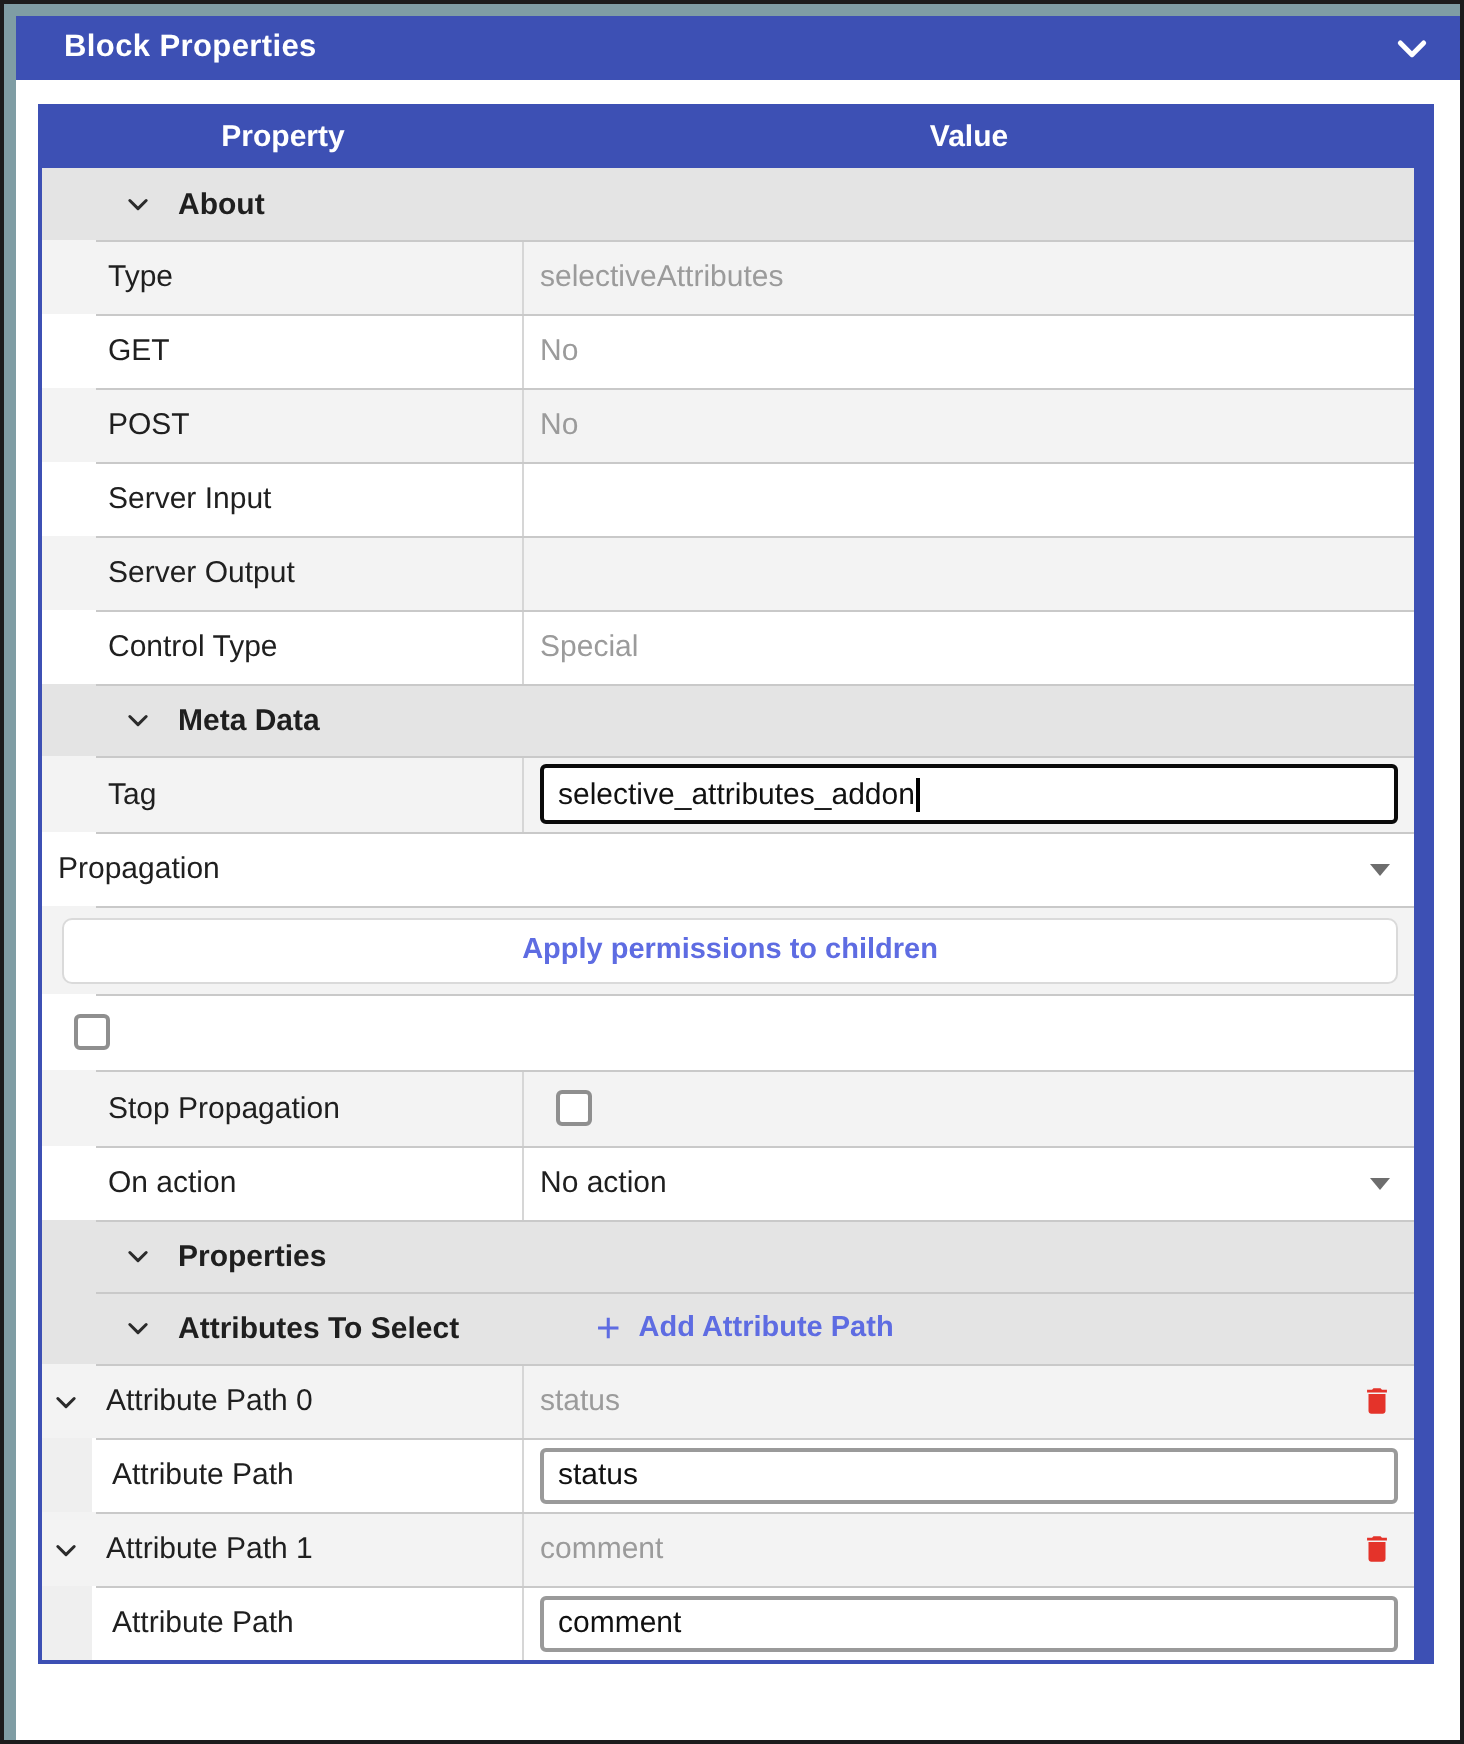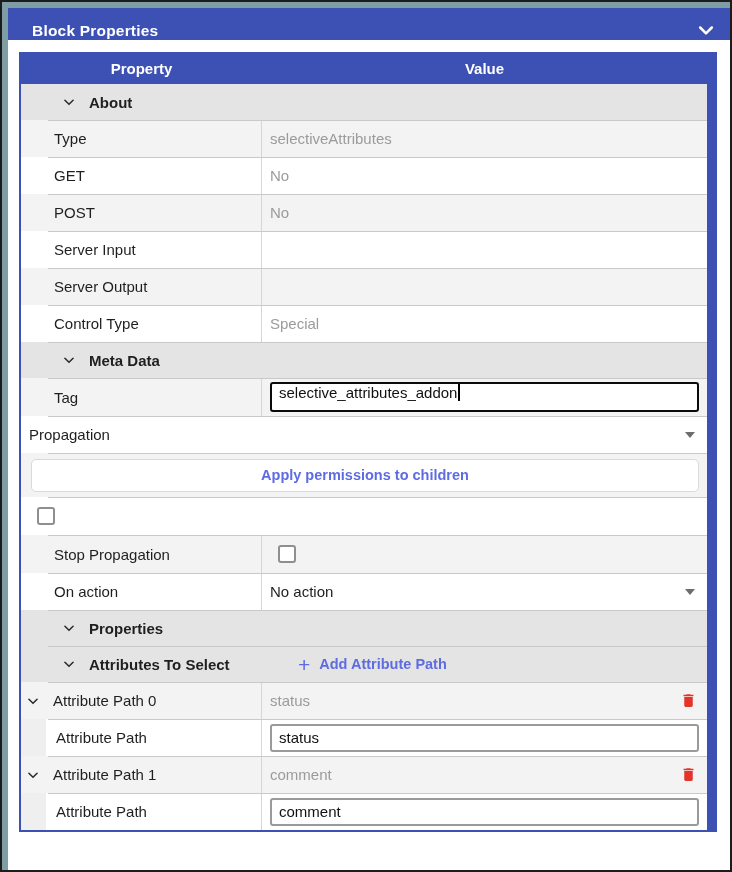--- a/index.html
+++ b/index.html
@@ -7,21 +7,21 @@
     --link:#5e6ce2;
     --danger:#e4332a;
     --teal:#7f9da4;
   }
   html,body{margin:0;padding:0;background:#fff;}
   body{font-family:"Liberation Sans", sans-serif;}
   .frame{position:relative;width:732px;height:872px;box-sizing:border-box;
          border:2px solid #1c1c1c;background:#fff;overflow:hidden;}
   .inner{height:100%;box-sizing:border-box;border-top:6px solid var(--teal);
          border-left:6px solid var(--teal);background:#fff;}
-  .titlebar{height:32px;background:var(--accent);display:flex;align-items:flex-end;
+  .titlebar{height:32px;background:var(--accent);display:flex;align-items:center;
             padding:0 14px 0 24px;cursor:pointer;}
   .titlebar .t{color:#fff;font-size:15.5px;font-weight:700;letter-spacing:.2px;}
   .titlebar .hchev{margin-left:auto;display:flex;align-items:center;}
   .table{margin:12px 0 0 11px;width:698px;box-sizing:border-box;
          border-left:2px solid var(--accent);border-right:10px solid var(--accent);
          border-bottom:2px solid var(--accent);background:#f0abfc;}
   .thead{display:flex;height:32px;background:var(--accent);color:#fff;
          font-weight:700;font-size:15px;}
   .th1{width:241px;display:flex;align-items:center;justify-content:center;}
   .th2{flex:1;display:flex;align-items:center;justify-content:center;}
@@ -45,21 +45,21 @@
   .c1.subpad{padding-left:35px;}
   .vd .c1,.vd .c1t{border-right:1px solid #d6d6d6;}
   .c2{flex:1;display:flex;align-items:center;padding-left:8px;height:100%;min-width:0;}
   .gray{color:#9b9b9b;}
 
   .chev{width:15px;height:15px;margin:0 13px 0 4px;display:flex;align-items:center;
         justify-content:center;flex:none;cursor:pointer;}
 
   .fake-input{box-sizing:border-box;flex:1;margin-right:8px;height:30px;
               border:2px solid #0a0a0a;border-radius:3px;background:#fff;
-              display:flex;align-items:flex-start;padding:0 7px;font-size:15px;color:#111;
+              display:flex;align-items:center;padding:0 7px;font-size:15px;color:#111;
               cursor:text;}
   .caret{width:2px;height:17px;background:#000;margin-left:1px;flex:none;}
   .real-input{box-sizing:border-box;flex:1;margin-right:8px;height:28px;
               border:2px solid #9a9a9a;border-radius:3px;background:#fff;
               padding:0 7px;font-size:15px;font-family:inherit;color:#111;outline:none;}
   .btnrow{padding:0 8px 0 10px;}
   .apply-btn{flex:1;height:33px;border:1px solid #dadada;border-radius:5px;
              background:#fff;color:var(--link);font-weight:600;font-size:14.5px;
              font-family:inherit;cursor:pointer;}
   .checkbox{width:18px;height:18px;border:2px solid #8f8f8f;border-radius:3px;

